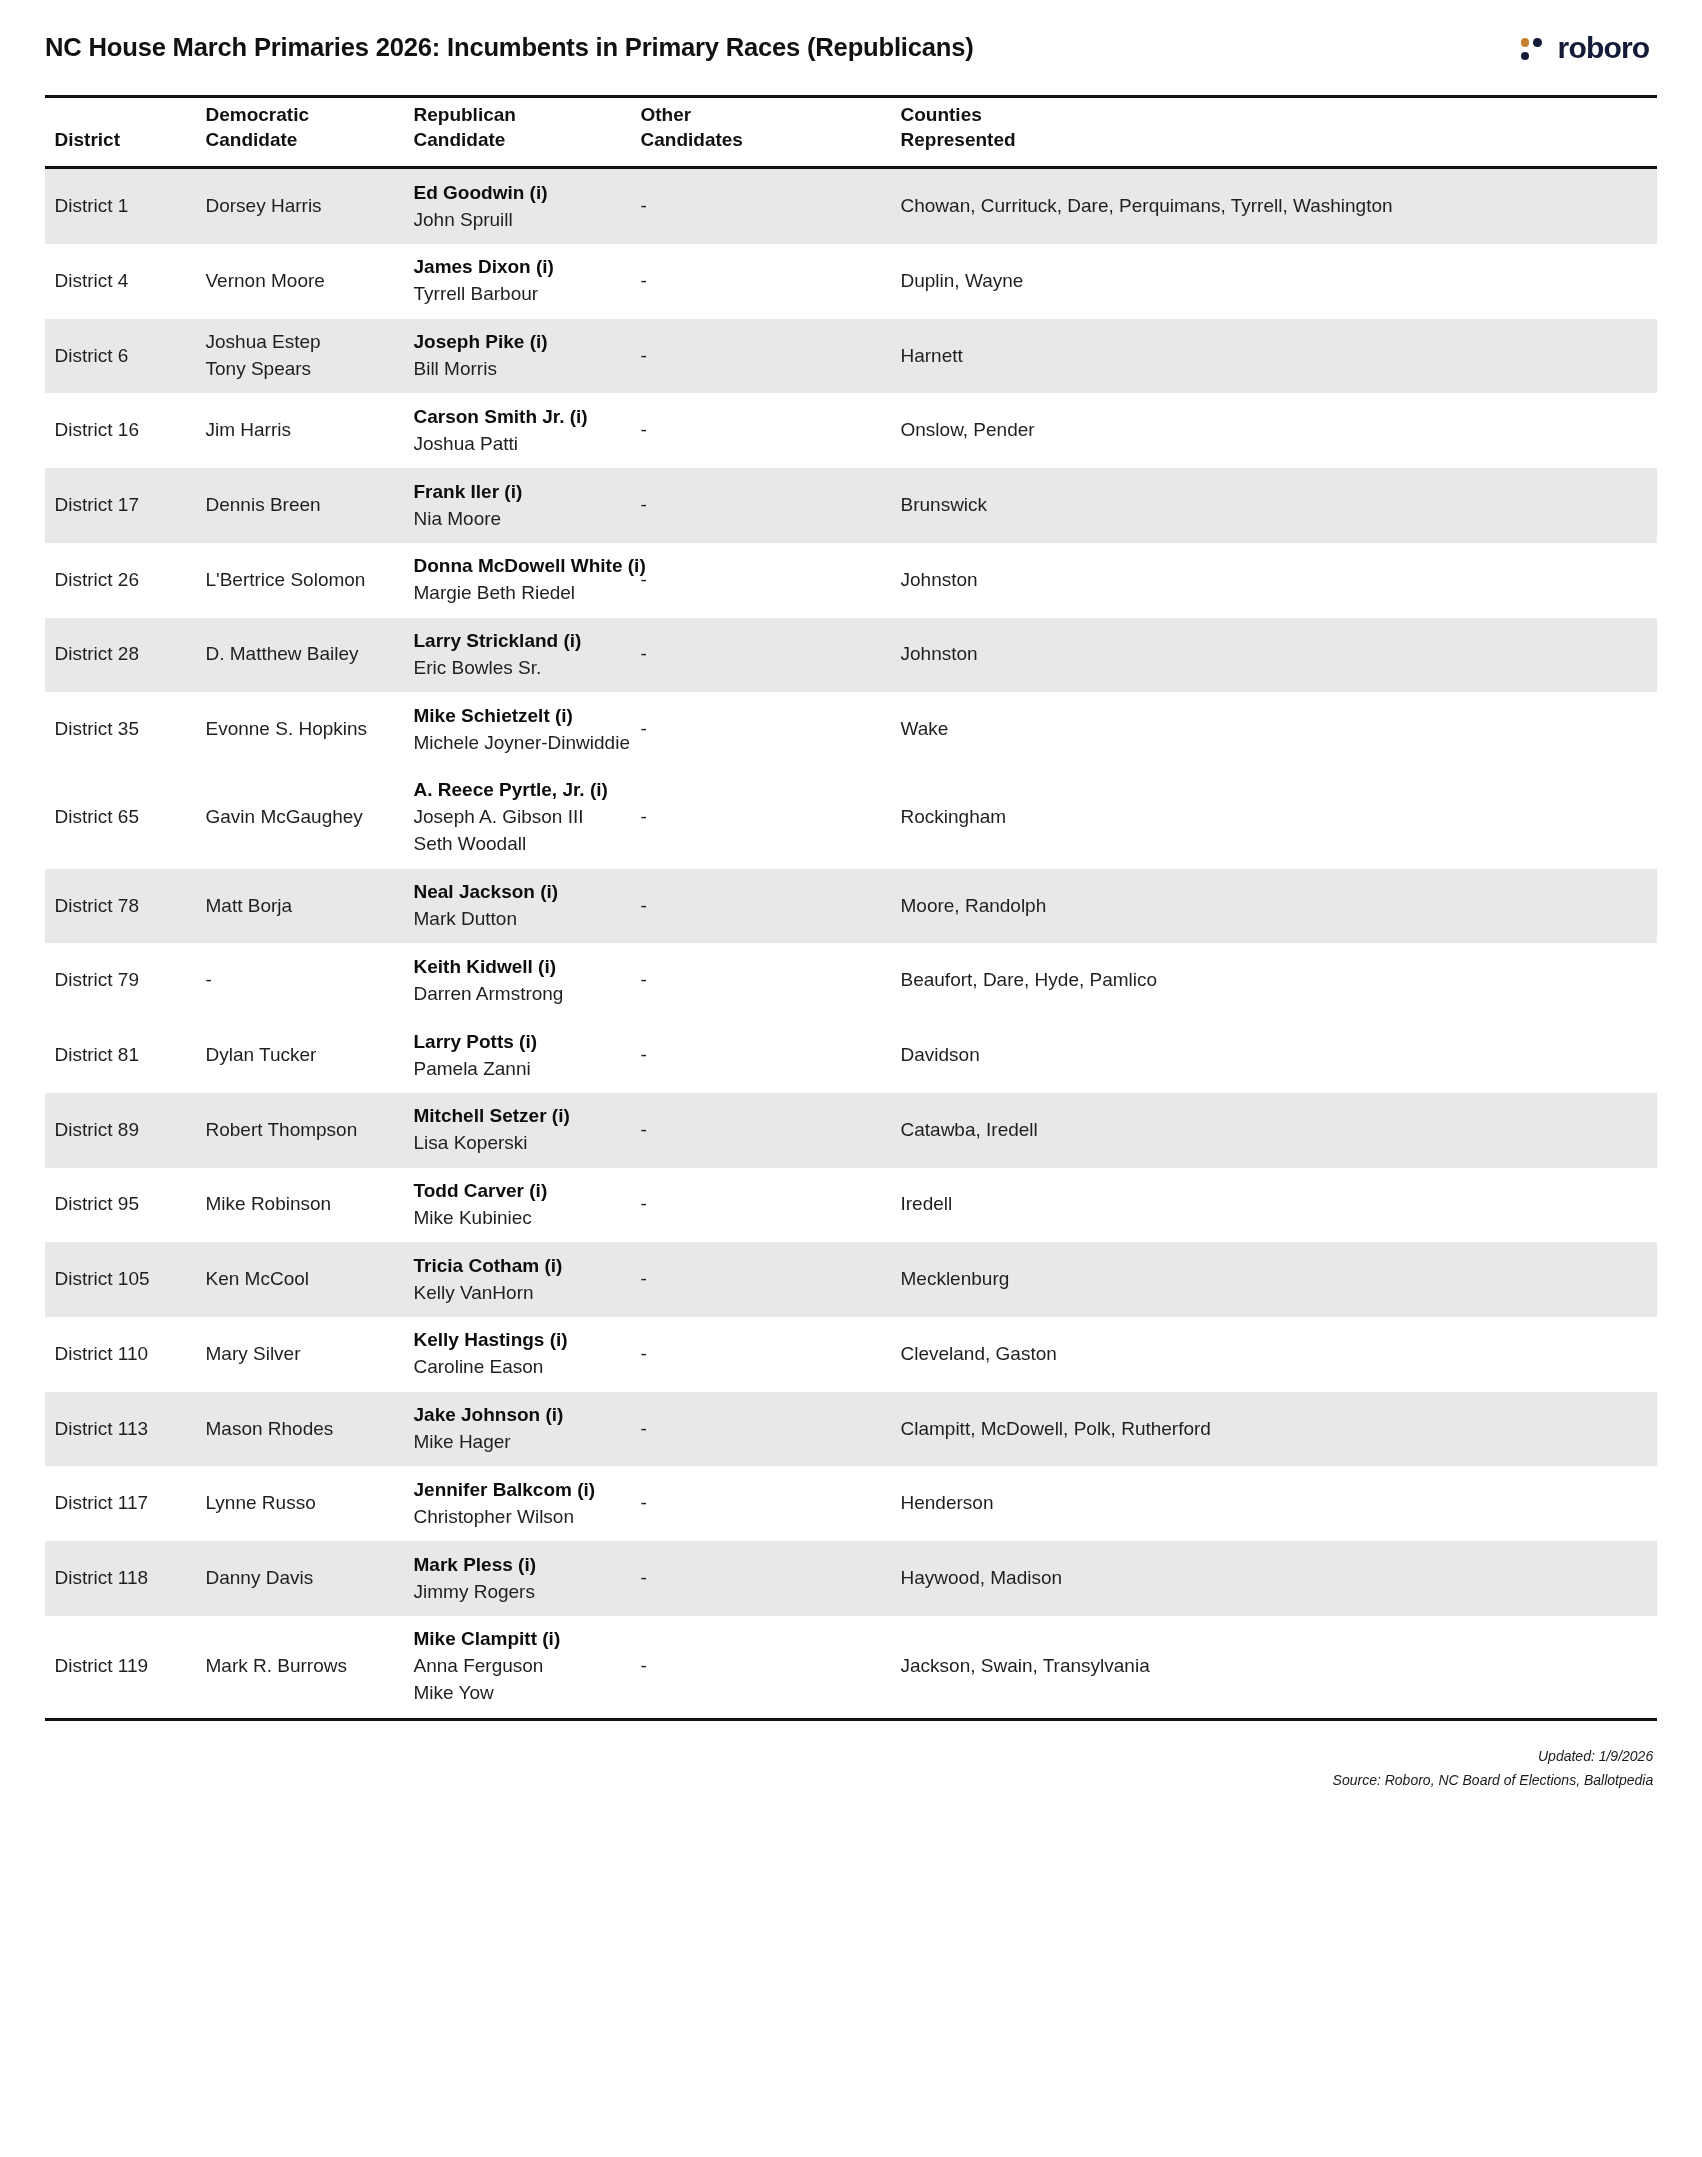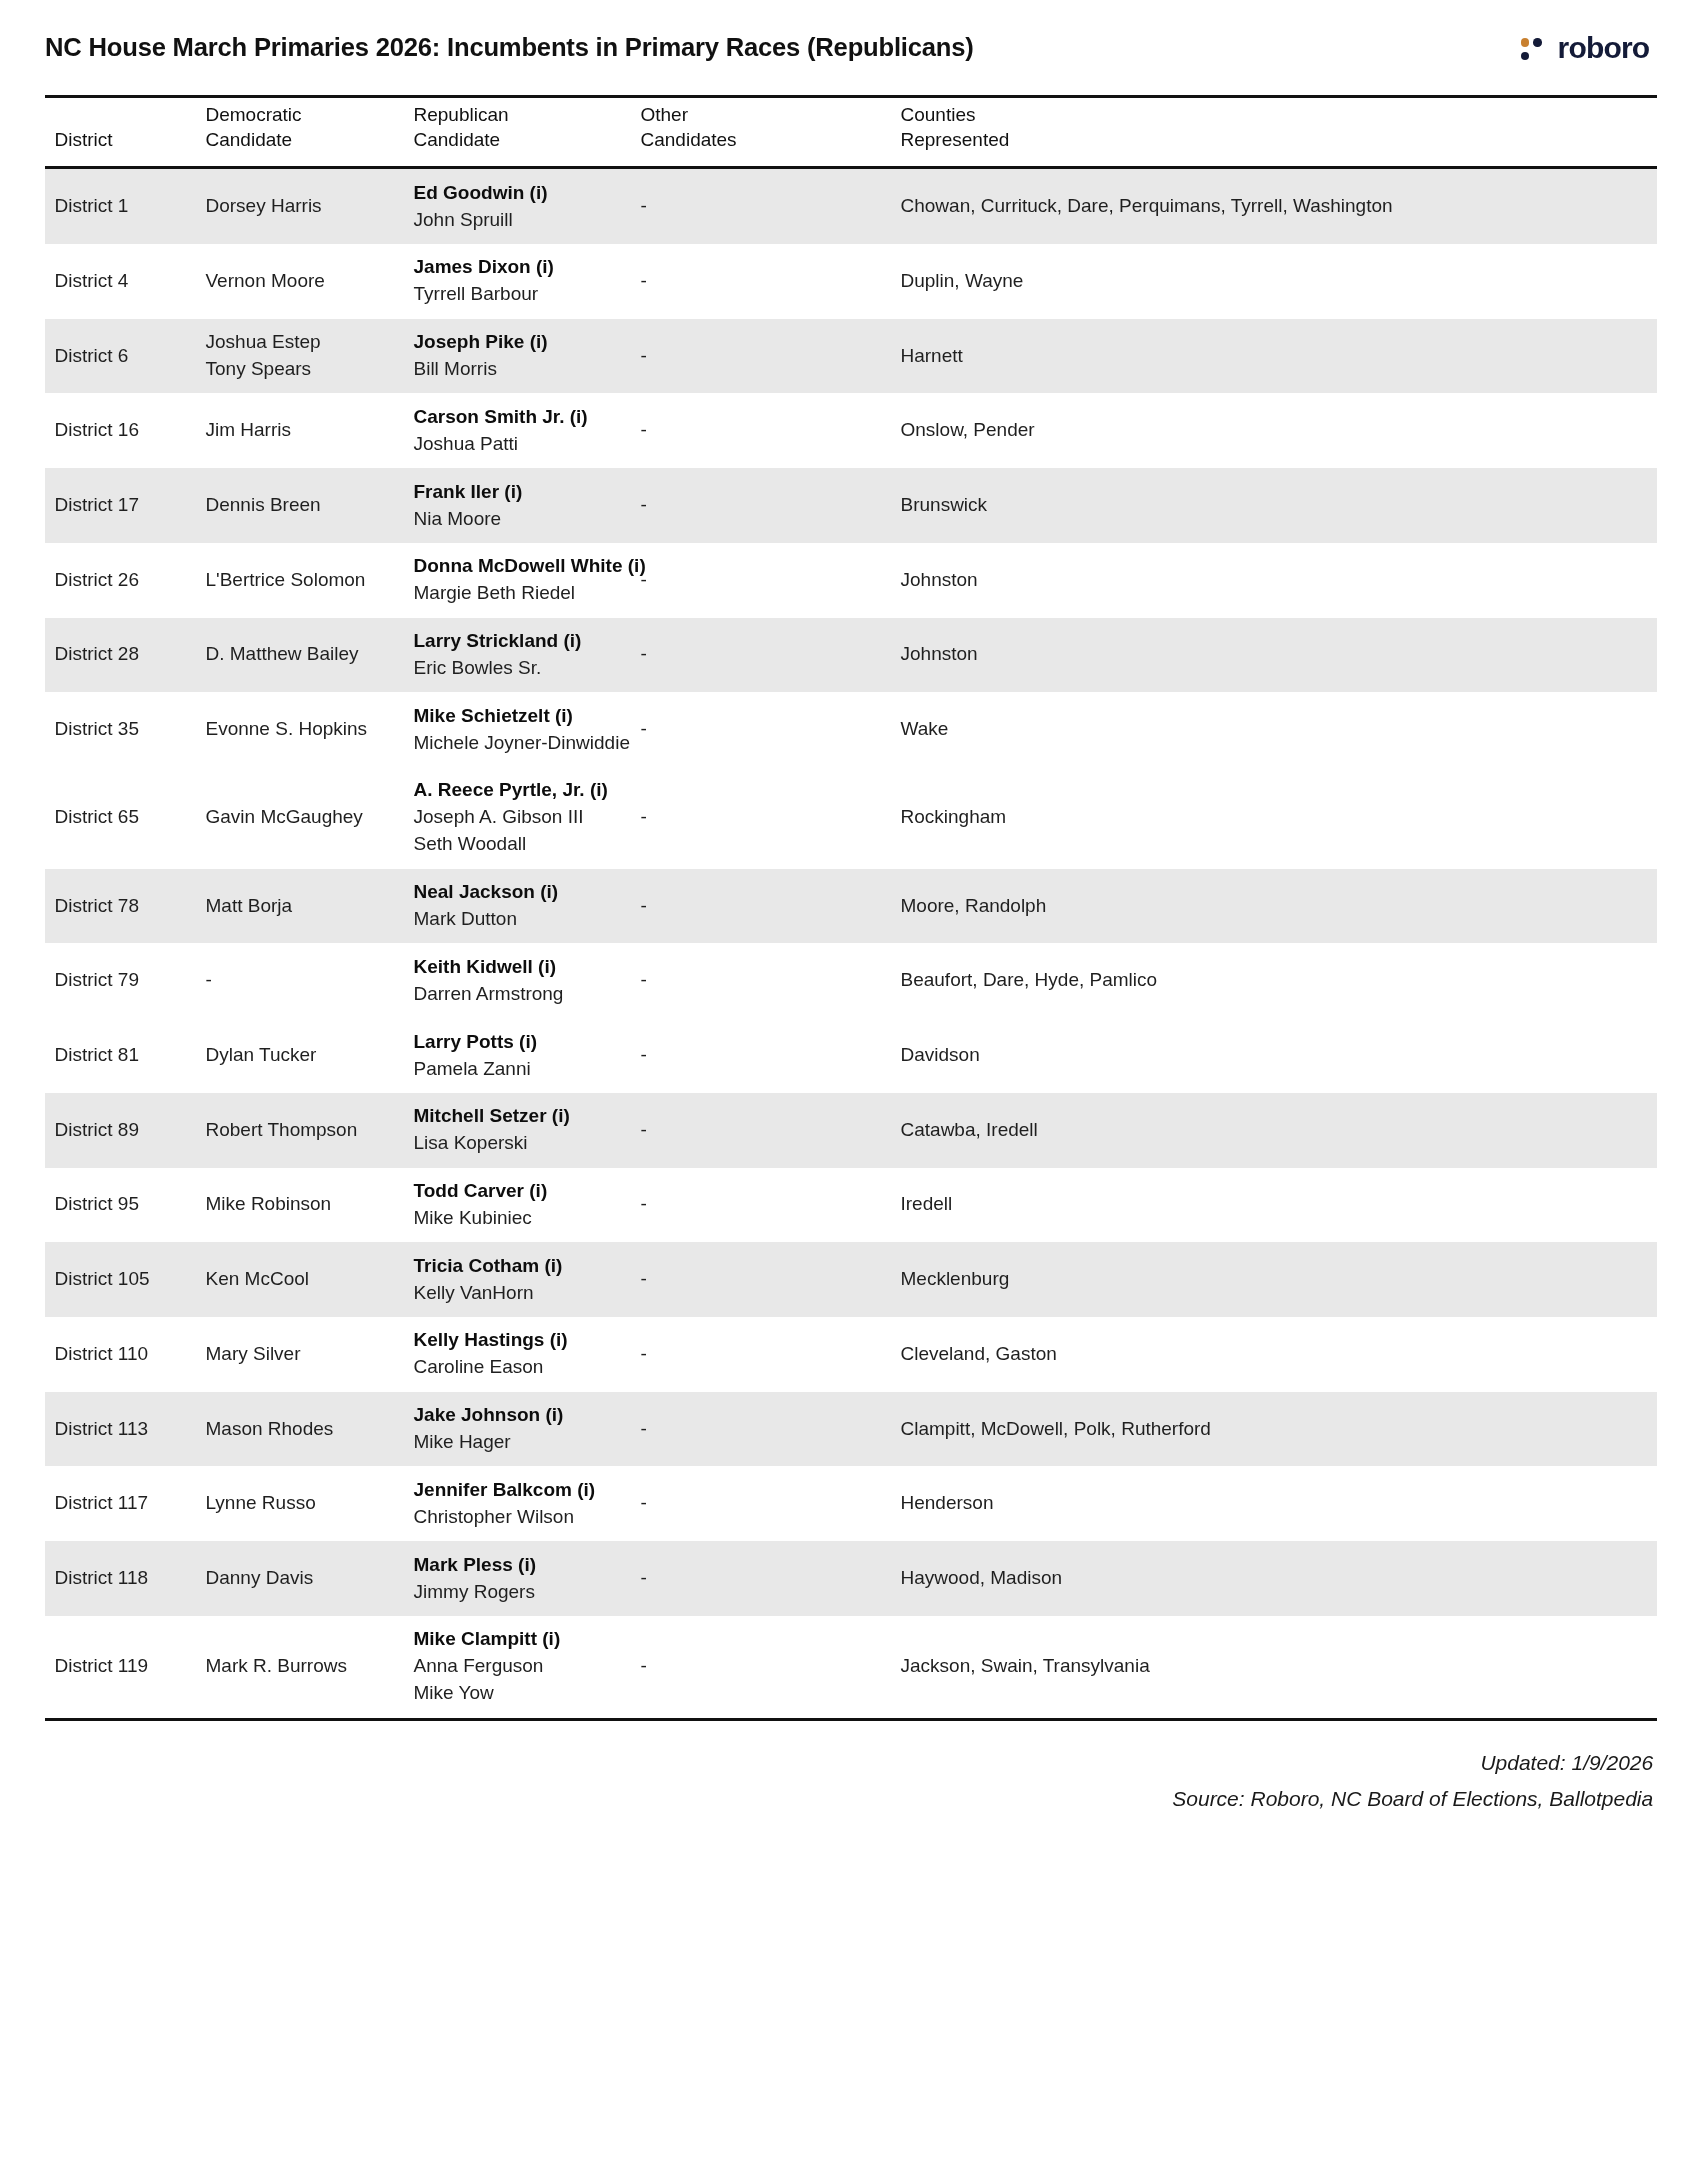--- a/index.html
+++ b/index.html
@@ -67,21 +67,21 @@
   
   table.datatable {
     width: 100%;
     border-collapse: collapse;
     table-layout: fixed;
   }
   table.datatable thead th {
     text-align: left;
     vertical-align: bottom;
     font-size: 19px;
-    font-weight: normal;
+    font-weight: bold;
     color: #111111;
     padding: 3.8px 9.5px 13.2px 9.5px;
     line-height: 1.35;
   }
   thead tr.rule-top th {
     padding: 0;
     height: 0;
   }
   .double-rule {
     border-top: 2.8px solid #111111;
@@ -115,21 +115,21 @@
   .bottom-rule {
     border-top: 3.8px solid #111111;
     margin-top: 0;
   }
 
   
   .footer {
     margin-top: 24.6px;
     text-align: right;
     font-style: italic;
-    font-size: 21px;
+    font-size: 14px;
     color: #1a1a1a;
     line-height: 1.7;
     padding-right: 3.8px;
   }
   .footer div { display: block; }
 </style>
 </head>
 <body>
 
 <div class="page">

